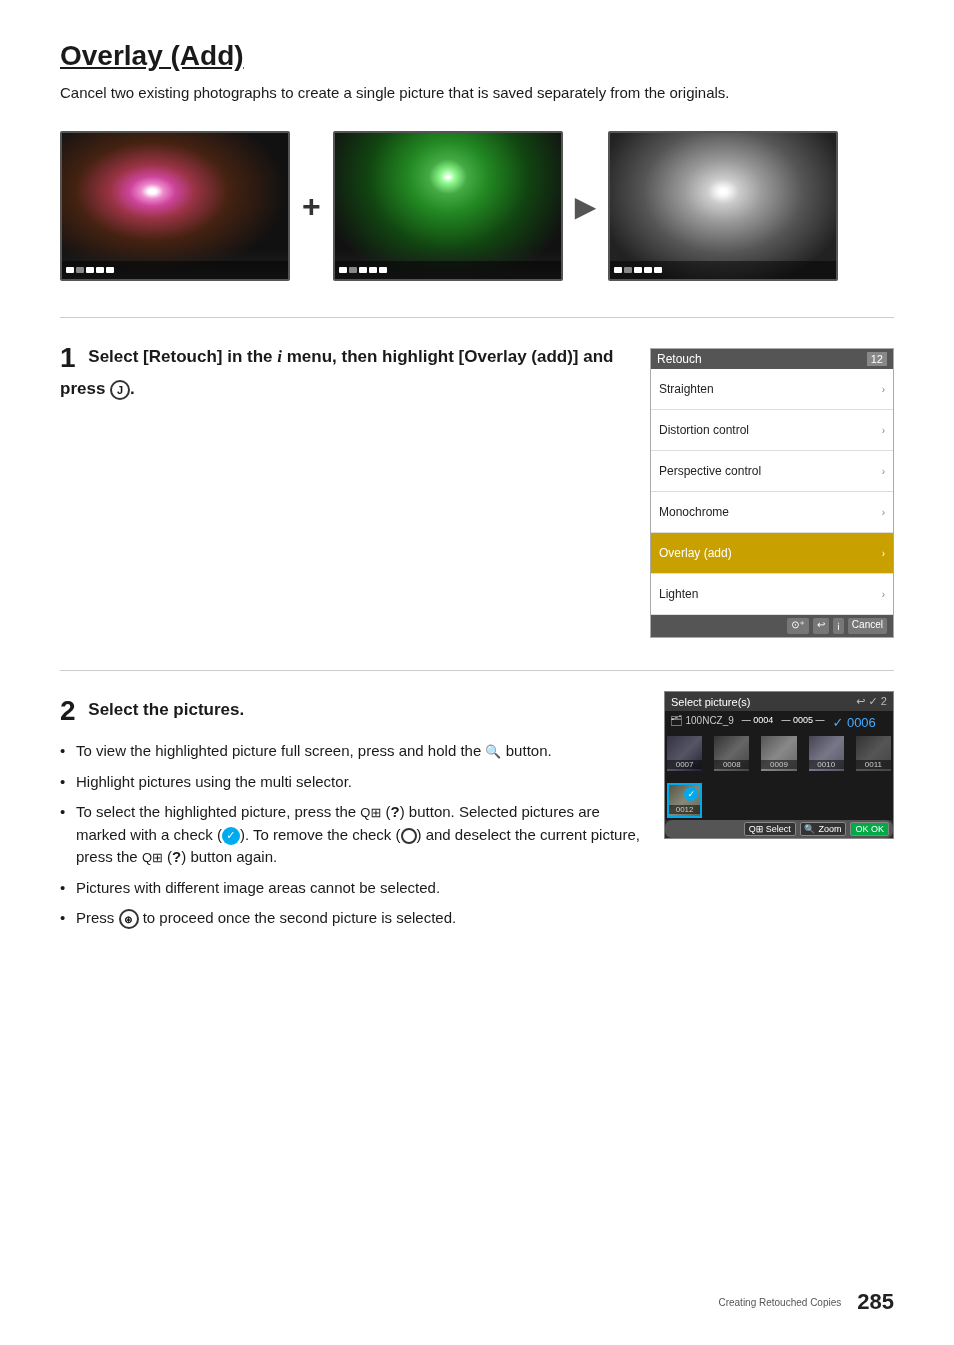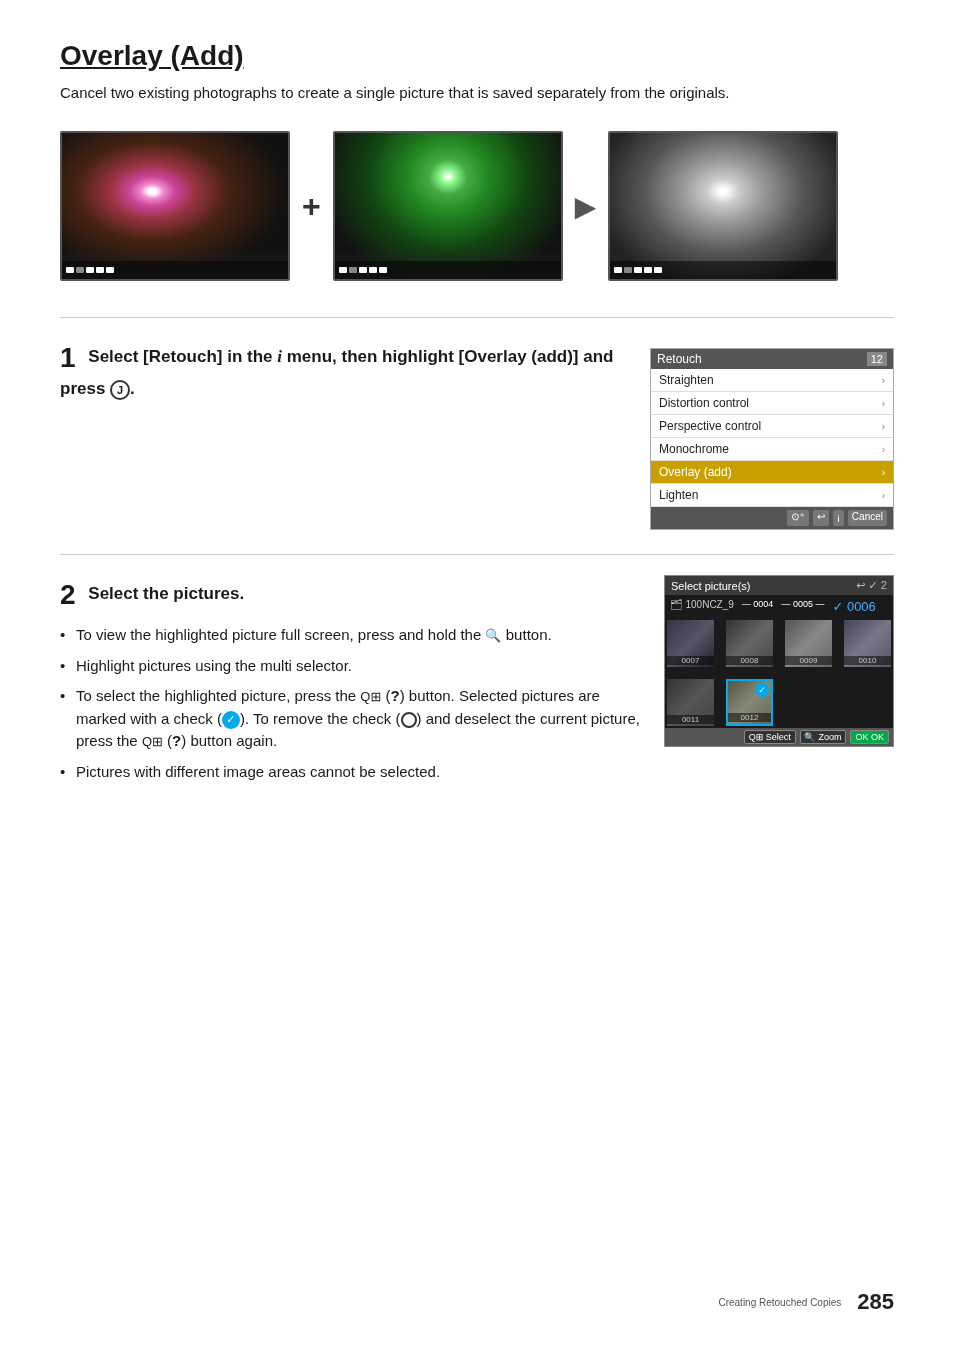--- a/index.html
+++ b/index.html
@@ -99,21 +99,21 @@
     .arrow-sign {
       font-size: 28px;
       color: #555;
       padding: 0 4px;
     }
 
     
     .step-section {
       display: flex;
       gap: 24px;
-      margin-bottom: 24px;
+      margin-bottom: 32px;
       align-items: flex-start;
     }
     .step-content {
       flex: 1;
     }
     .step-number {
       font-size: 28px;
       font-weight: 900;
       margin-right: 8px;
       vertical-align: middle;
@@ -157,21 +157,21 @@
       color: #fff;
       padding: 3px 6px;
       font-size: 12px;
     }
     .menu-header-right {
       background: #888;
       padding: 1px 4px;
       font-size: 11px;
     }
     .menu-item {
-      padding: 4px 8px;
+      padding: 13px 8px;
       border-bottom: 1px solid #ddd;
       display: flex;
       justify-content: space-between;
       align-items: center;
       background: #fff;
       color: #222;
     }
     .menu-item.highlighted {
       background: #c8a000;
       color: #fff;
@@ -258,21 +258,21 @@
       font-size: 9px;
       padding: 2px 3px;
     }
     .film-check {
       color: #4af;
       font-size: 13px;
       padding: 2px 3px;
     }
     .thumb-grid {
       display: grid;
-      grid-template-columns: repeat(4, 1fr);
+      grid-template-columns: repeat(5, 1fr);
       gap: 12px;
       padding: 2px;
       background: #1a1a1a;
     }
     .thumb {
       width: 100%;
       aspect-ratio: 1;
       background: #444;
       position: relative;
       display: flex;
@@ -309,20 +309,21 @@
     .thumb-t6 { background: linear-gradient(135deg, #554 0%, #887 50%, #665 100%); }
 
     .select-toolbar {
       display: flex;
       background: #555;
       justify-content: flex-end;
       padding: 2px 4px;
       gap: 4px;
       font-size: 9px;
       color: #fff;
+      border-radius: 7px;
     }
     .toolbar-btn {
       background: #333;
       border: 1px solid #888;
       padding: 1px 4px;
       font-size: 9px;
       color: #fff;
       border-radius: 2px;
     }
     .toolbar-btn.ok {
@@ -510,20 +511,21 @@
     <div class="step2-content">
       <div class="step-title">
         <span class="step-number">2</span>
         <span>Select the pictures.</span>
       </div>
       <ul class="bullet-list">
         <li>To view the highlighted picture full screen, press and hold the <span class="magnify-icon">🔍</span> button.</li>
         <li>Highlight pictures using the multi selector.</li>
         <li>To select the highlighted picture, press the <span class="inline-btn">Q⊞</span> (<strong>?</strong>) button. Selected pictures are marked with a check (<span class="checkmark-circle">✓</span>). To remove the check (<span class="empty-circle"></span>) and deselect the current picture, press the <span class="inline-btn">Q⊞</span> (<strong>?</strong>) button again.</li>
         <li>Pictures with different image areas cannot be selected.</li>
+        <li>Press <span class="ok-circle">⊛</span> to proceed once the second picture is selected.</li>
       </ul>
     </div>
 
     <div class="select-screenshot">
       <div class="select-header">
         <span>Select picture(s)</span>
         <span class="select-header-right">↩ ✓ 2</span>
       </div>
       <div class="select-filmstrip">
         <span class="film-info">🗂 100NCZ_9</span>

